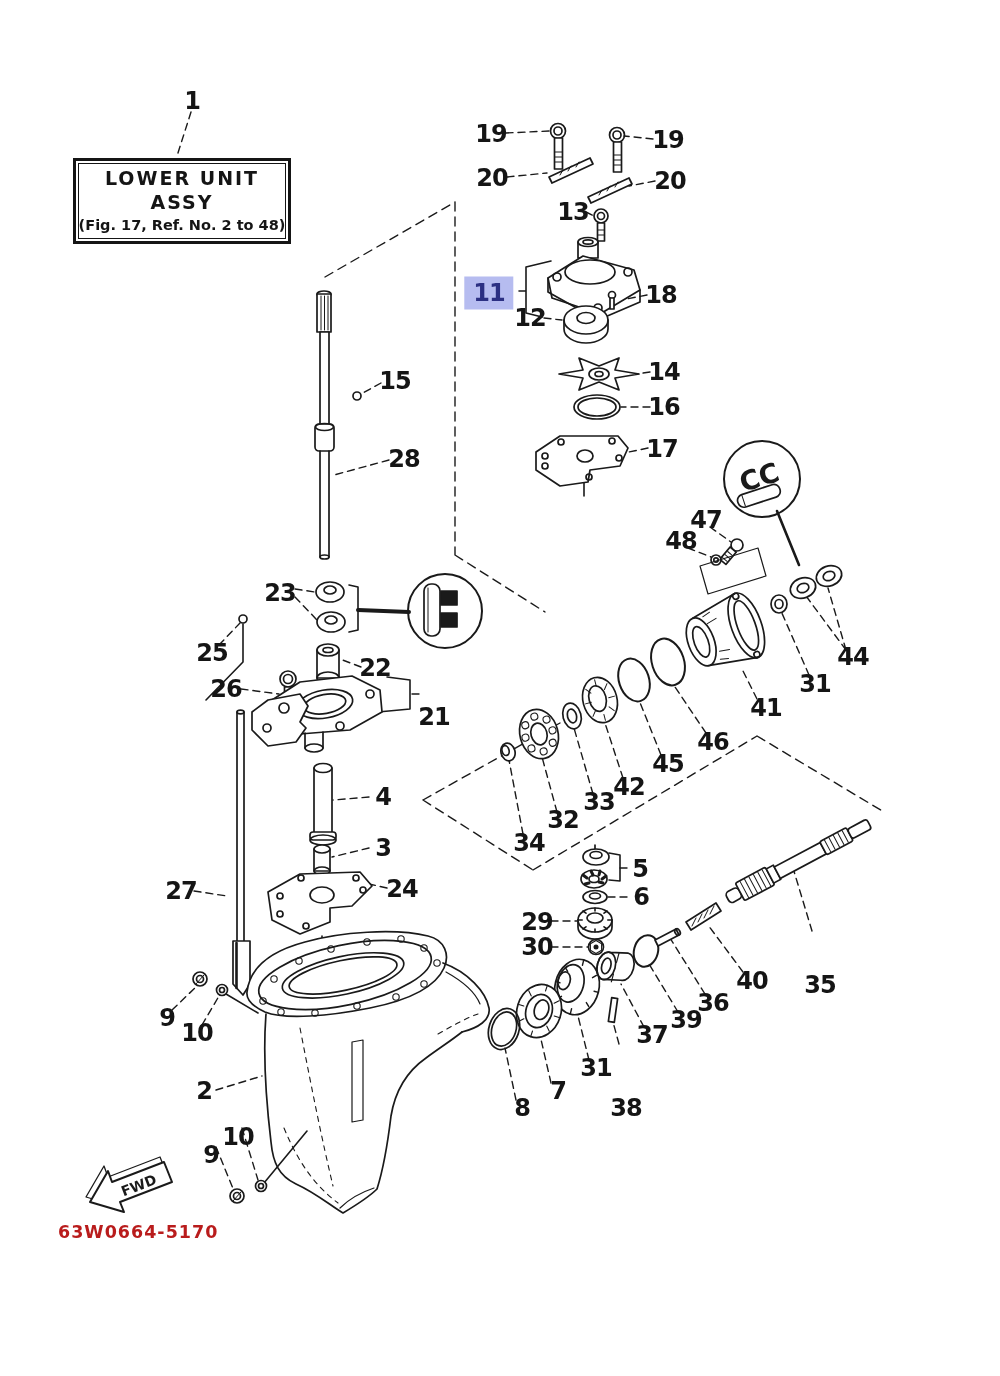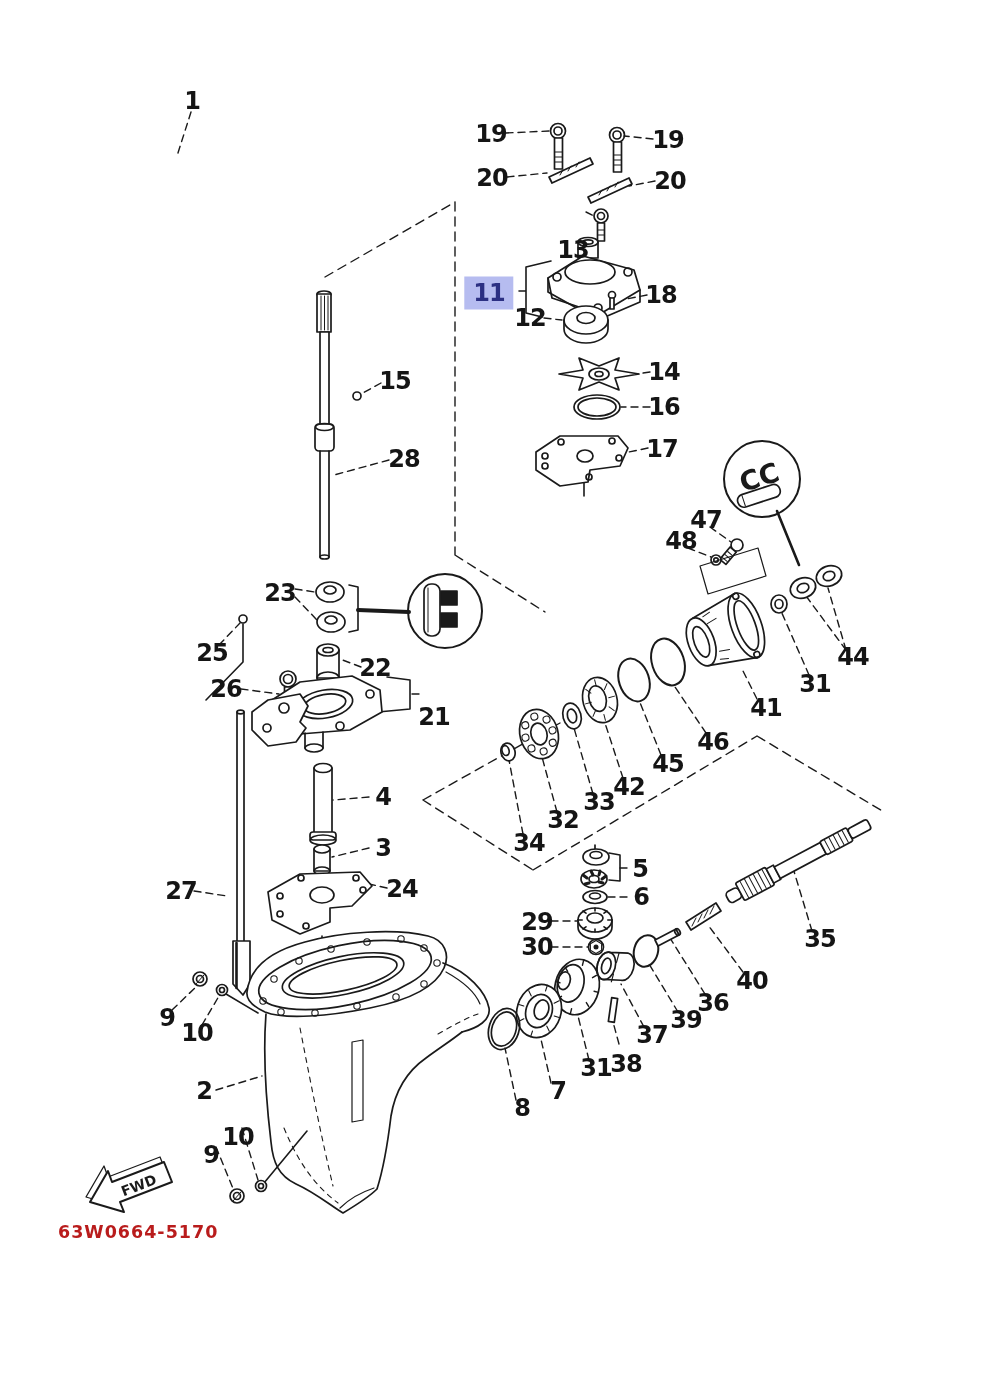--- a/index.html
+++ b/index.html
@@ -413,28 +413,35 @@
 
     <text x="740" y="489" transform="rotate(-18 752 480)" font-size="27" font-weight="bold" fill="#1a1a1a" stroke="none" font-family="DejaVu Sans, sans-serif">CC</text>
 
     <g>
       <polygon transform="translate(-4,-5)" stroke-width="1.3" points="90,1202 108,1171 112,1182 164,1162 172,1182 120,1202 124,1212"></polygon>
       <polygon fill="#fff" stroke-width="2" points="90,1202 108,1171 112,1182 164,1162 172,1182 120,1202 124,1212"></polygon>
       <text x="120" y="1192" transform="rotate(-21 134 1185)" font-size="14" font-weight="bold" fill="#1a1a1a" stroke="none" font-family="DejaVu Sans, sans-serif">FWD</text>
     </g>
   </svg>
 
+  <div id="title-box">
+    <div class="inner">
+      <div class="l1">LOWER UNIT</div>
+      <div class="l2">ASSY</div>
+      <div class="l3">(Fig. 17, Ref. No. 2 to 48)</div>
+    </div>
+  </div>
 
   <div id="label-layer">
       <span class="part-label" style="left: 192px; top: 101px;">1</span>
       <span class="part-label" style="left: 491px; top: 134px;">19</span>
       <span class="part-label" style="left: 668px; top: 140px;">19</span>
       <span class="part-label" style="left: 492px; top: 178px;">20</span>
       <span class="part-label" style="left: 670px; top: 181px;">20</span>
-      <span class="part-label" style="left: 573px; top: 212px; margin-top: 38px;">13</span>
+      <span class="part-label" style="left: 573px; top: 212px;">13</span>
       <span class="part-label hl" style="left: 489px; top: 293px;">11</span>
       <span class="part-label" style="left: 530px; top: 318px;">12</span>
       <span class="part-label" style="left: 661px; top: 295px;">18</span>
       <span class="part-label" style="left: 664px; top: 372px; text-align: center;">14</span>
       <span class="part-label" style="left: 664px; top: 407px;">16</span>
       <span class="part-label" style="left: 662px; top: 449px;">17</span>
       <span class="part-label" style="left: 395px; top: 381px;">15</span>
       <span class="part-label" style="left: 404px; top: 459px;">28</span>
       <span class="part-label" style="left: 706px; top: 520px;">47</span>
       <span class="part-label" style="left: 681px; top: 541px;">48</span>
@@ -453,26 +460,26 @@
       <span class="part-label" style="left: 375px; top: 668px;">22</span>
       <span class="part-label" style="left: 434px; top: 693px; margin-top: 24px;">21</span>
       <span class="part-label" style="left: 383px; top: 797px;">4</span>
       <span class="part-label" style="left: 383px; top: 848px;">3</span>
       <span class="part-label" style="left: 402px; top: 889px;">24</span>
       <span class="part-label" style="left: 181px; top: 891px;">27</span>
       <span class="part-label" style="left: 640px; top: 869px;">5</span>
       <span class="part-label" style="left: 641px; top: 897px;">6</span>
       <span class="part-label" style="left: 537px; top: 922px;">29</span>
       <span class="part-label" style="left: 537px; top: 947px;">30</span>
-      <span class="part-label" style="left: 820px; top: 939px; text-align: center;">35</span>
+      <span class="part-label" style="left: 820px; top: 985px; text-align: center;">35</span>
       <span class="part-label" style="left: 752px; top: 981px;">40</span>
       <span class="part-label" style="left: 713px; top: 1003px;">36</span>
       <span class="part-label" style="left: 686px; top: 1020px;">39</span>
       <span class="part-label" style="left: 652px; top: 1035px;">37</span>
-      <span class="part-label" style="left: 626px; top: 1064px;">38</span>
+      <span class="part-label" style="left: 626px; top: 1108px;">38</span>
       <span class="part-label" style="left: 596px; top: 1068px;">31</span>
       <span class="part-label" style="left: 558px; top: 1091px;">7</span>
       <span class="part-label" style="left: 522px; top: 1108px;">8</span>
       <span class="part-label" style="left: 167px; top: 1018px;">9</span>
       <span class="part-label" style="left: 197px; top: 1033px;">10</span>
       <span class="part-label" style="left: 204px; top: 1091px;">2</span>
       <span class="part-label" style="left: 238px; top: 1137px;">10</span>
       <span class="part-label" style="left: 211px; top: 1155px;">9</span>
     </div>
 

